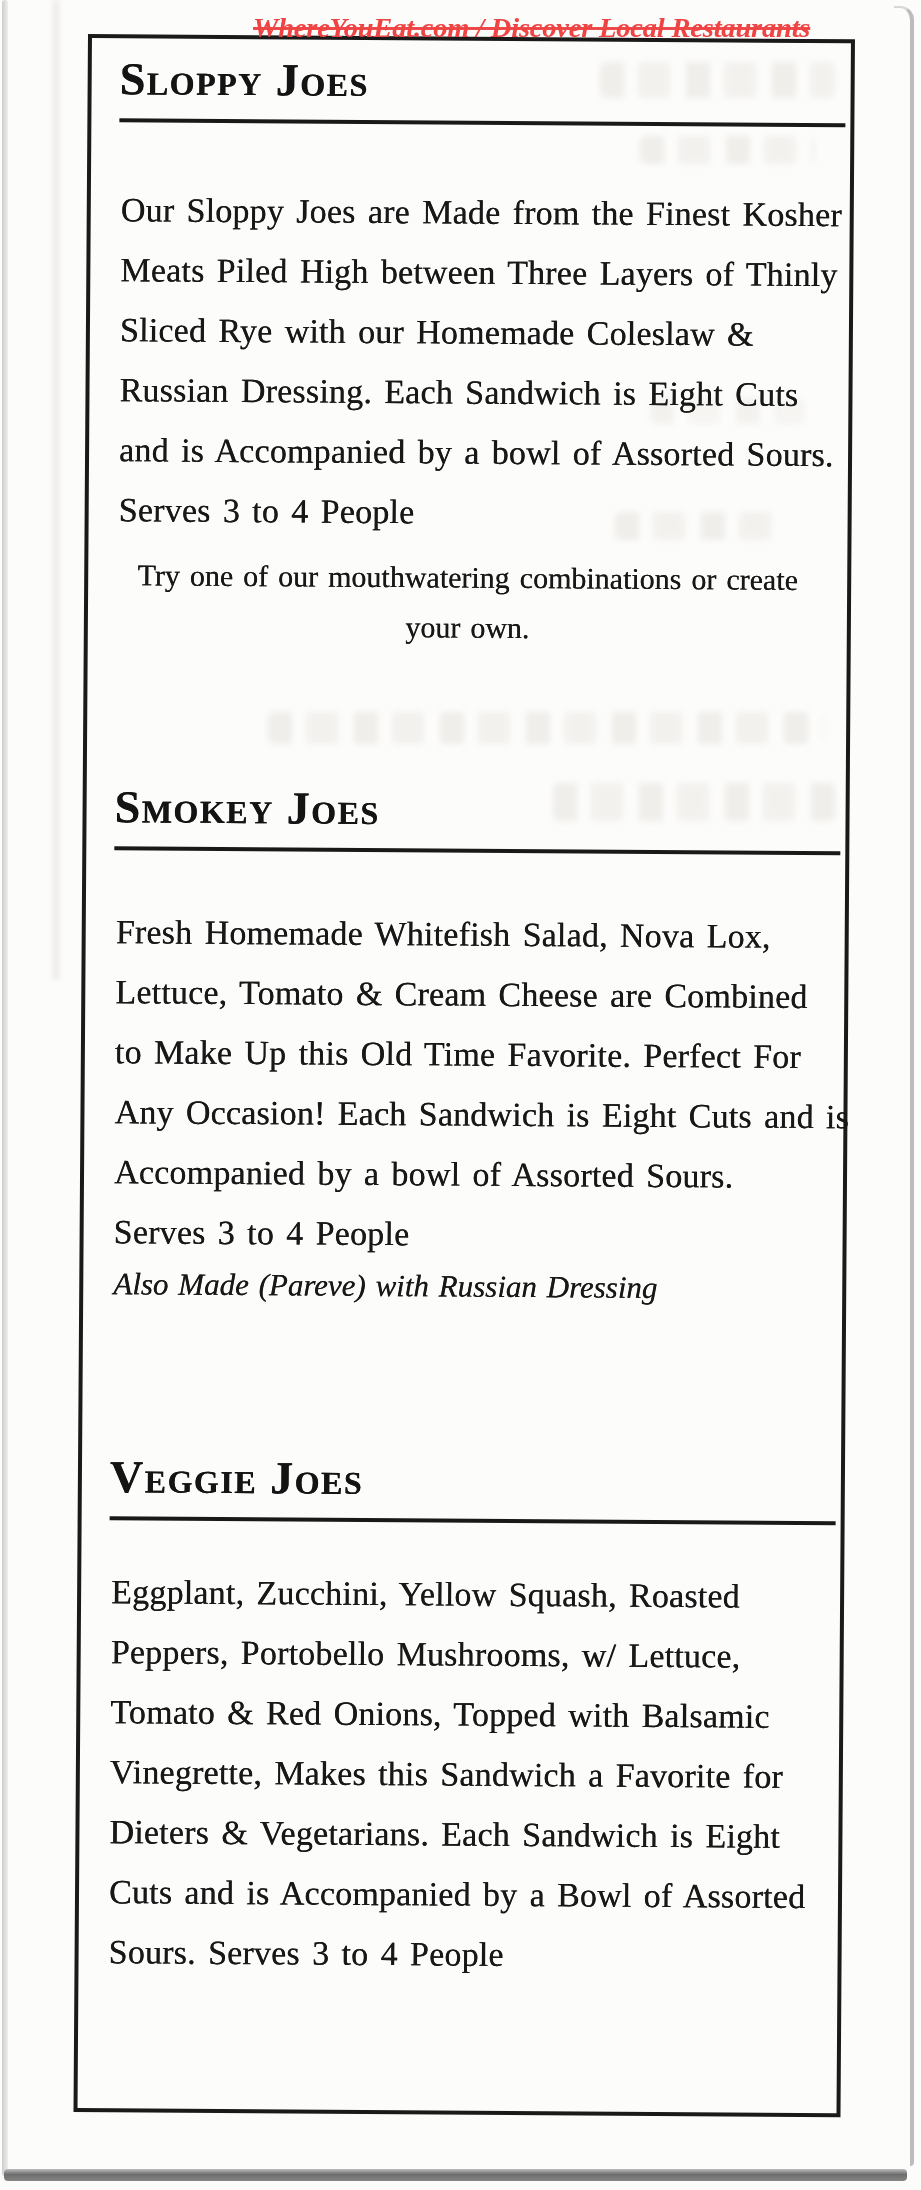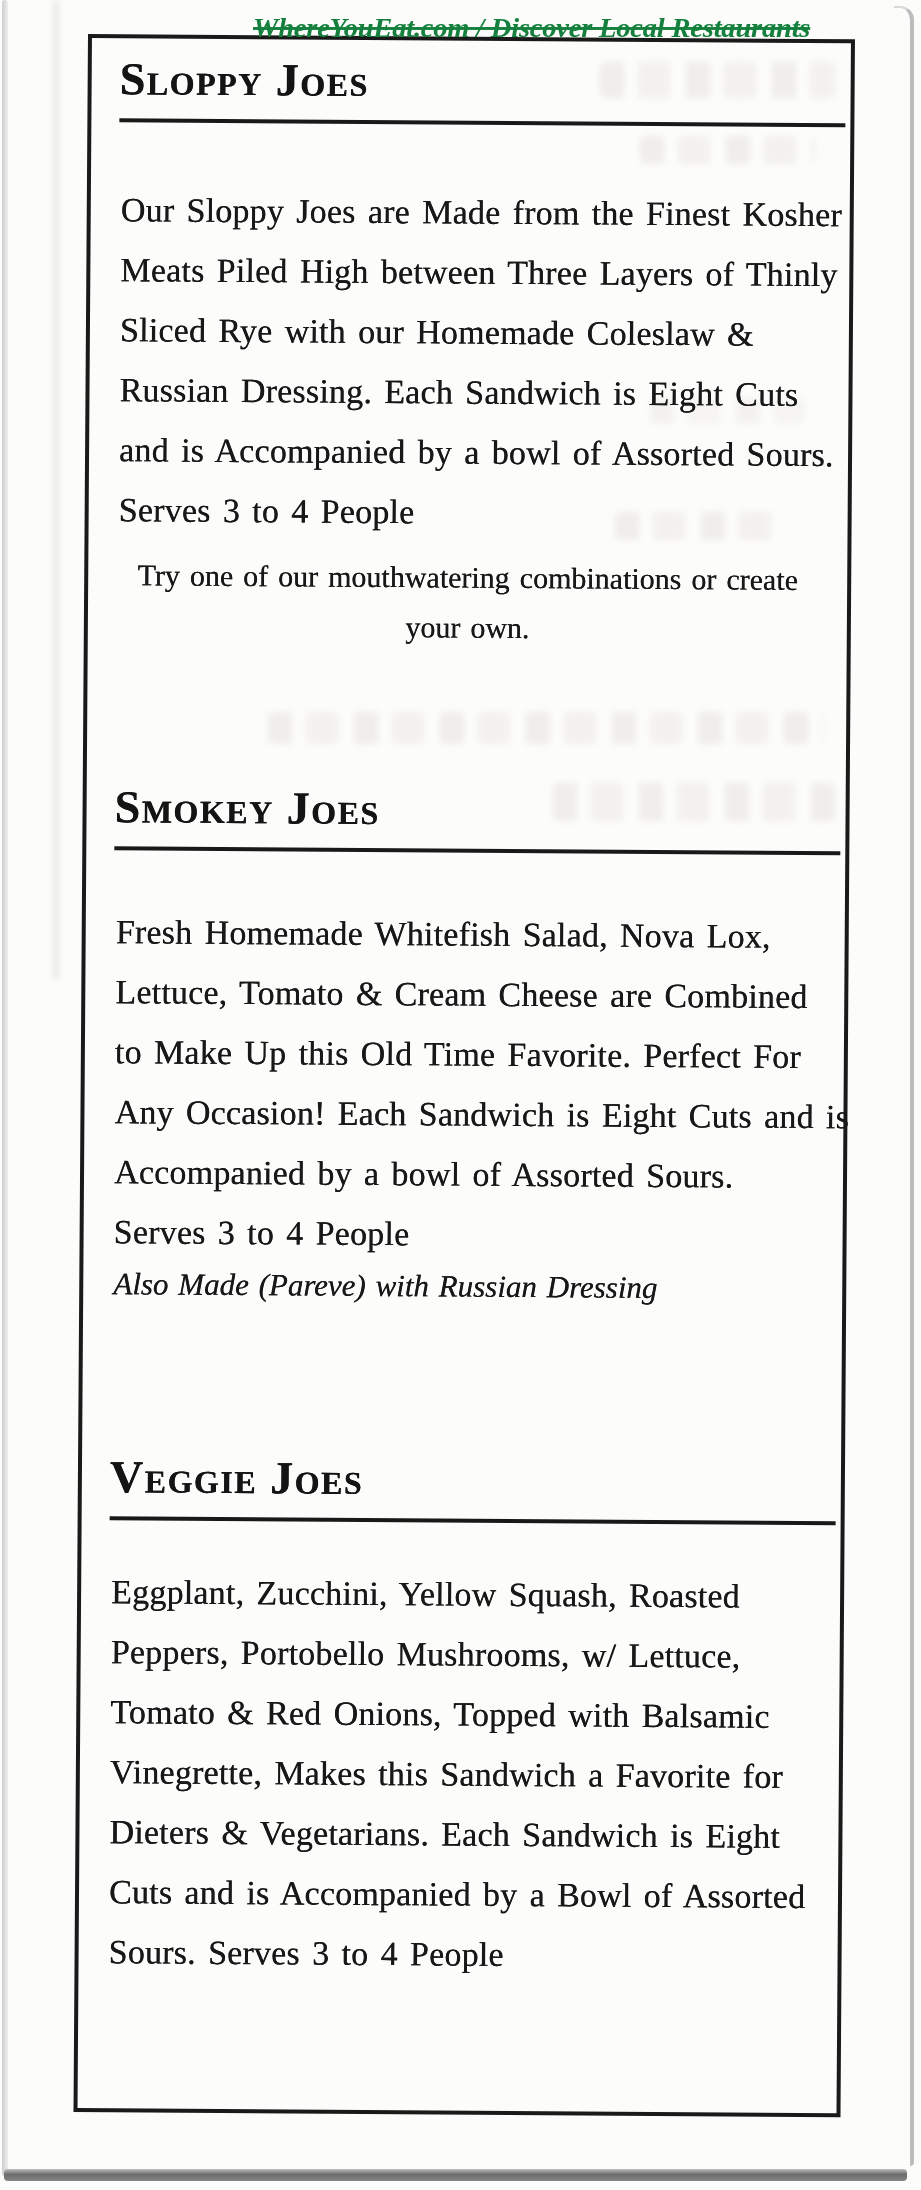--- a/index.html
+++ b/index.html
@@ -19,21 +19,21 @@
     background:linear-gradient(#bdbdbd,#6d6d6d 45%,#858585);
     border-radius:4px;filter:blur(.4px);}
   .crease{position:absolute;left:50px;top:0;width:12px;height:980px;
     background:linear-gradient(to right,transparent,#cfcabe,transparent);
     opacity:.35;filter:blur(2px);}
 
   
   .watermark{
     position:absolute;top:12px;left:253px;width:650px;z-index:6;
     font-style:italic;font-weight:bold;font-size:28.5px;letter-spacing:-.2px;
-    color:#15803d;white-space:nowrap;
+    color:#ef4444;white-space:nowrap;
     text-decoration:line-through;text-decoration-thickness:3px;
     transform:scaleY(.97);
   }
 
   
   .menu-box{
     position:absolute;left:88px;top:34px;width:767px;height:2078px;
     box-sizing:border-box;border:4px solid #1a1a1a;
     transform:rotate(.4deg);transform-origin:0 0;
     z-index:2;

